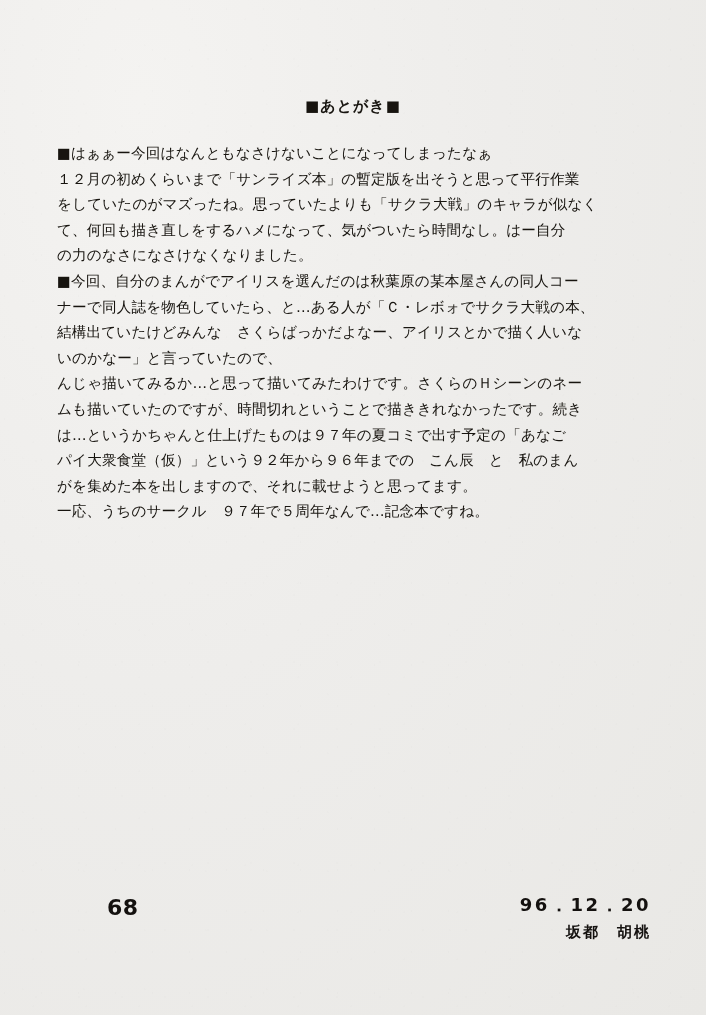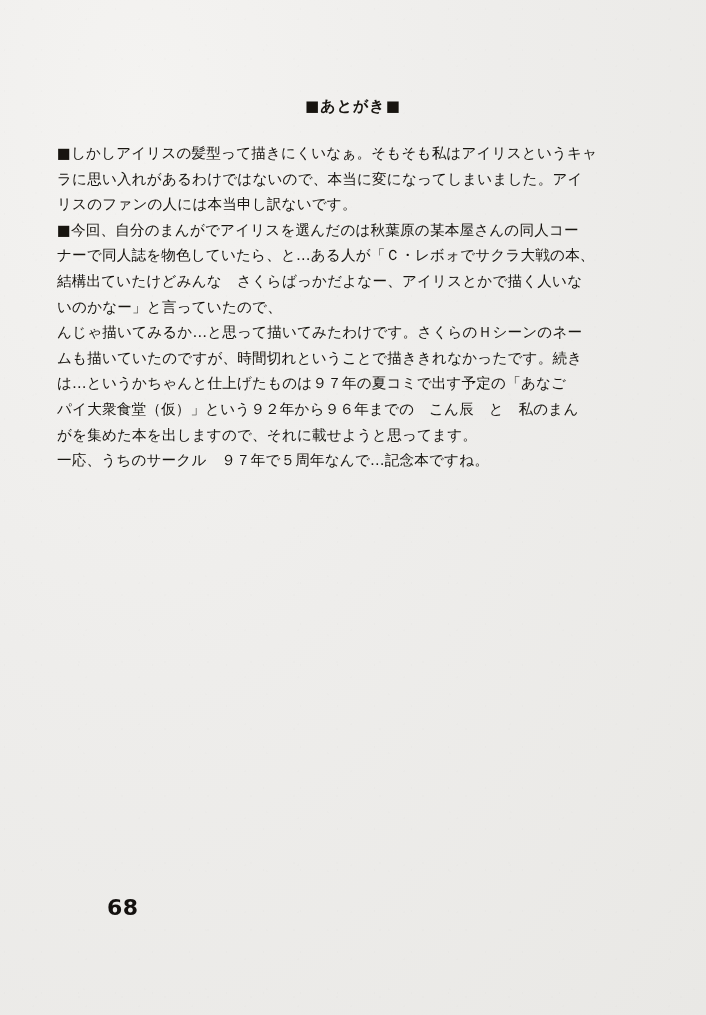--- a/index.html
+++ b/index.html
@@ -97,30 +97,36 @@
 </style>
 </head>
 <body>
 
 <div class="page">
   <div class="grain"></div>
 
   <div class="doc-title">■あとがき■</div>
 
   <div class="body-text">
-    <p class="para">■しかしアイリスの髪型って描きにくいなぁ。そもそも私はアイリスというキャ
-ラに思い入れがあるわけではないので、本当に変になってしまいました。アイ
-リスのファンの人には本当申し訳ないです。</p>
+    <p class="para">■はぁぁー今回はなんともなさけないことになってしまったなぁ
+１２月の初めくらいまで「サンライズ本」の暫定版を出そうと思って平行作業
+をしていたのがマズったね。思っていたよりも「サクラ大戦」のキャラが似なく
+て、何回も描き直しをするハメになって、気がついたら時間なし。はー自分
+の力のなさになさけなくなりました。</p>
     <p class="para">■今回、自分のまんがでアイリスを選んだのは秋葉原の某本屋さんの同人コー
 ナーで同人誌を物色していたら、と…ある人が「Ｃ・レボォでサクラ大戦の本、
 結構出ていたけどみんな　さくらばっかだよなー、アイリスとかで描く人いな
 いのかなー」と言っていたので、
 んじゃ描いてみるか…と思って描いてみたわけです。さくらのＨシーンのネー
 ムも描いていたのですが、時間切れということで描ききれなかったです。続き
 は…というかちゃんと仕上げたものは９７年の夏コミで出す予定の「あなご
 パイ大衆食堂（仮）」という９２年から９６年までの　こん辰　と　私のまん
 がを集めた本を出しますので、それに載せようと思ってます。
 一応、うちのサークル　９７年で５周年なんで…記念本ですね。</p>
   </div>
 
   <div class="page-number">68</div>
 
+  <div class="colophon">
+    <div class="date">96．12．20</div>
+    <div class="author">坂都　胡桃</div>
+  </div>
 </div>
 
 </body></html>

